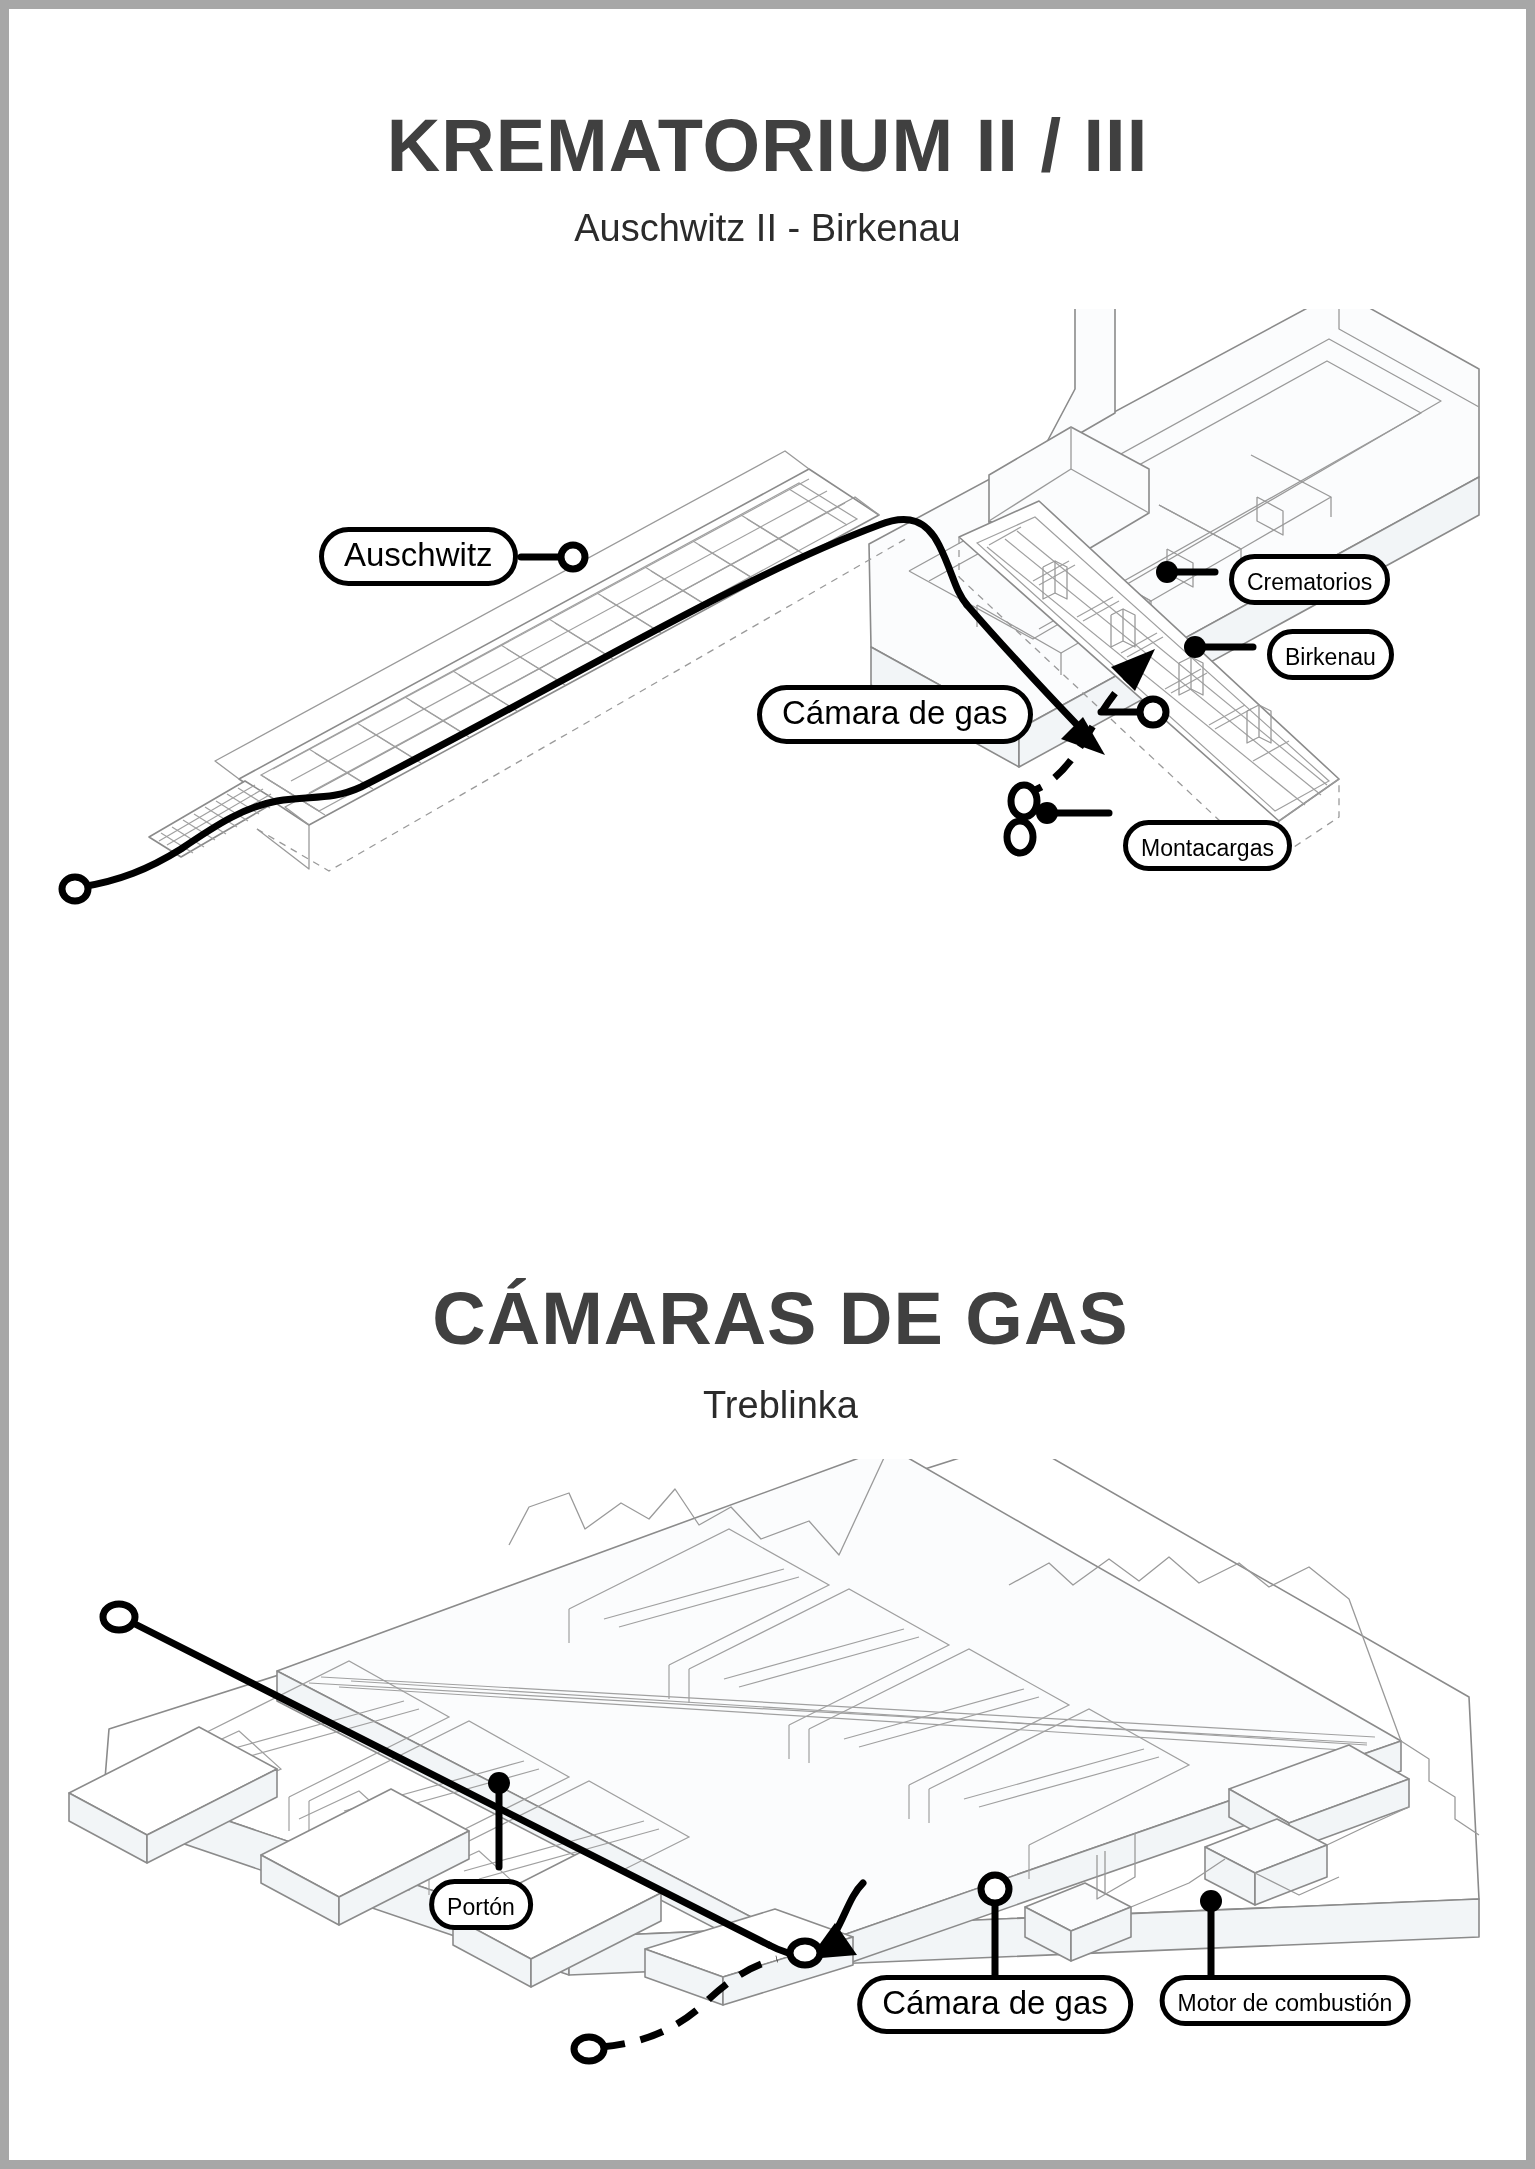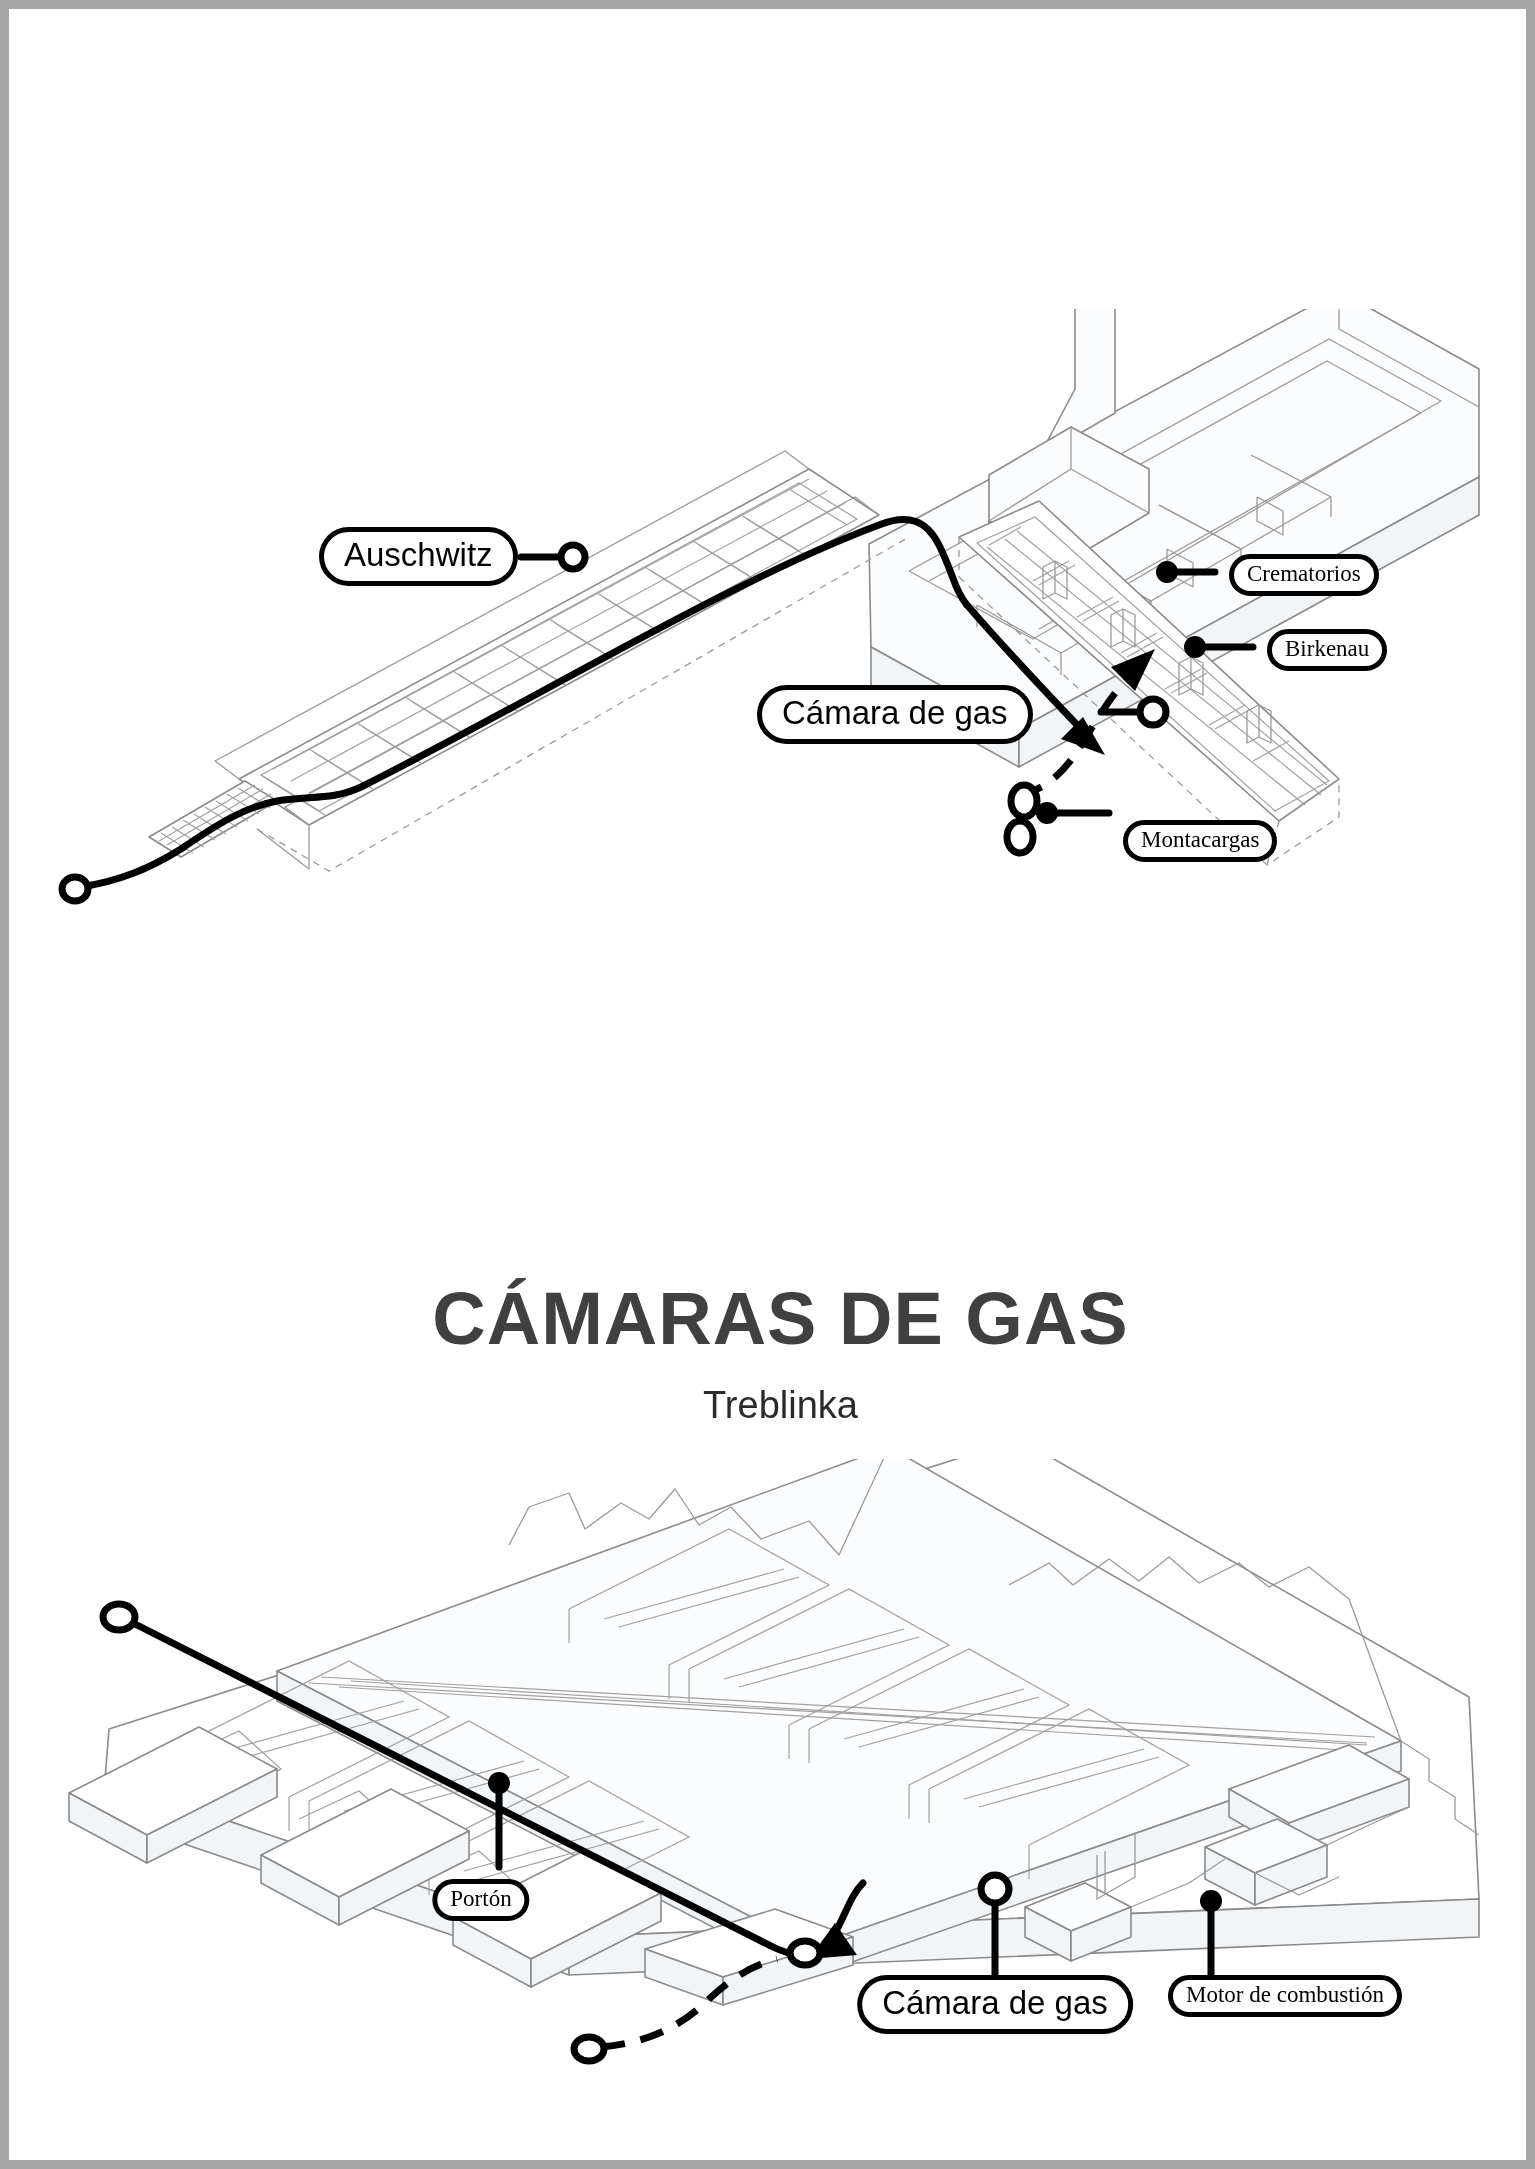--- a/index.html
+++ b/index.html
@@ -78,28 +78,32 @@
     justify-content: center;
     background: #ffffff;
     border: 5px solid #000000;
     border-radius: 999px;
     color: #000000;
     font-family: "Liberation Sans", sans-serif;
     white-space: nowrap;
     box-sizing: border-box;
   }
   .callout.sz-lg { font-size: 33px; padding: 4px 20px 7px; }
-  .callout.sz-sm { font-size: 23px; padding: 2px 13px 4px; font-family: Liberation Serif, serif; }
+  .callout.sz-sm { font-size: 23px; padding: 10px 13px 4px; }
 </style>
 </head>
 <body>
 
 <div id="page">
   <div class="sheet-inner"></div>
 
+  <div class="title-block" id="tb1">
+    <div class="main-title">KREMATORIUM II / III</div>
+    <div class="sub-title">Auschwitz II - Birkenau</div>
+  </div>
 
   <div class="drawing" id="dwg-krema">
     <svg viewBox="0 0 1535 600" preserveAspectRatio="none">
 
       <g>
 
         <polygon class="bodyfill" points="860,235 1330,-18 1470,60 1470,168 1010,420 862,338"></polygon>
         <polygon class="bodyfill2" points="862,338 1010,420 1010,458 862,376"></polygon>
         <polygon class="bodyfill2" points="1010,420 1470,168 1470,206 1010,458"></polygon>
 

